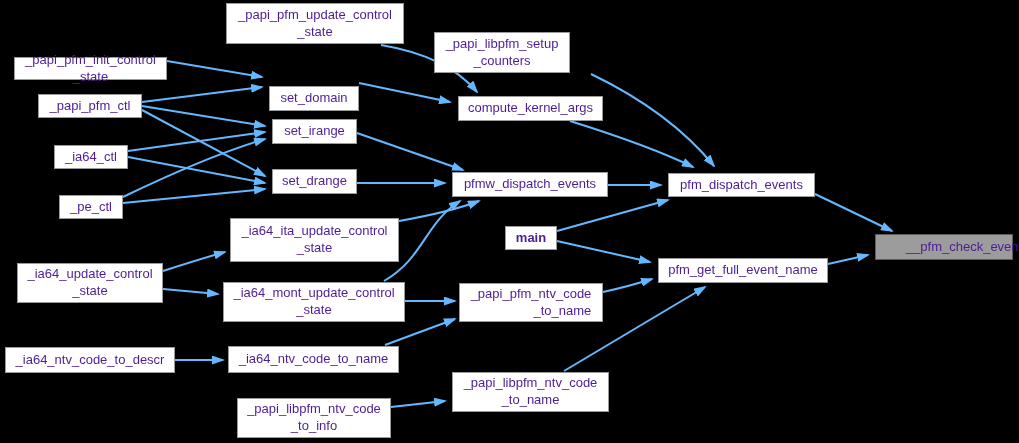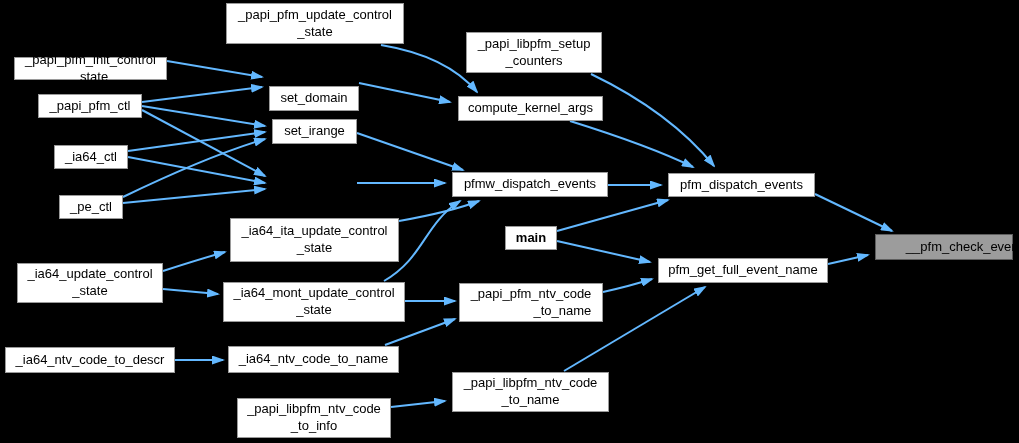--- a/index.html
+++ b/index.html
@@ -15,21 +15,21 @@
     position: absolute;
     left: 0; top: 0;
     width: 1019px; height: 443px;
   }
   #node-layer { position: absolute; left: 0; top: 0; width: 1019px; height: 443px; }
   .node {
     position: absolute;
     box-sizing: border-box;
     background: #ffffff;
     border: 1.5px solid #9a9a9a;
-    color: #000000;
+    color: #4c1d95;
     font-size: 13px;
     line-height: 1.28;
     display: flex;
     align-items: center;
     justify-content: center;
     text-align: center;
     white-space: pre-line;
     cursor: pointer;
   }
   .node.highlight {
@@ -77,27 +77,28 @@
       <path class="edge" d="M175,360 L223,360" stroke="#63b8ff" marker-end="url(#ah)"></path>
       <path class="edge" d="M603,292 Q630,286 652,279" stroke="#63b8ff" marker-end="url(#ah)"></path>
       <path class="edge" d="M564,371 L705,287" stroke="#63b8ff" marker-end="url(#ah)"></path>
       <path class="edge" d="M391,407 L445,401" stroke="#63b8ff" marker-end="url(#ah)"></path>
     </svg>
   <div id="node-layer">
       <div class="node" style="left: 14px; top: 32px; width: 153px; height: 23px; margin-top: 25px;">_papi_pfm_init_control
 _state</div>
       <div class="node" style="left: 226px; top: 3px; width: 178px; height: 41px;">_papi_pfm_update_control
 _state</div>
-      <div class="node" style="left: 466px; top: 32px; width: 136px; height: 41px;">_papi_libpfm_setup
+      <div class="node" style="left: 434px; top: 32px; width: 136px; height: 41px;">_papi_libpfm_setup
 _counters</div>
       <div class="node" style="left: 38px; top: 94px; width: 104px; height: 24px;">_papi_pfm_ctl</div>
       <div class="node" style="left: 269px; top: 86px; width: 90px; height: 25px;">set_domain</div>
       <div class="node" style="left: 458px; top: 96px; width: 145px; height: 25px;">compute_kernel_args</div>
       <div class="node" style="left: 54px; top: 145px; width: 74px; height: 24px;">_ia64_ctl</div>
       <div class="node" style="left: 272px; top: 119px; width: 85px; height: 25px;">set_irange</div>
+      <div class="node" style="left: 272px; top: 169px; width: 85px; height: 25px;">set_drange</div>
       <div class="node" style="left: 59px; top: 195px; width: 64px; height: 24px;">_pe_ctl</div>
       <div class="node" style="left: 452px; top: 172px; width: 156px; height: 25px;">pfmw_dispatch_events</div>
       <div class="node" style="left: 668px; top: 173px; width: 147px; height: 24px;">pfm_dispatch_events</div>
       <div class="node" style="left: 230px; top: 218px; width: 169px; height: 44px;">_ia64_ita_update_control
 _state</div>
       <div class="node" style="left: 505px; top: 226px; width: 52px; height: 24px; font-weight: bold;">main</div>
       <div class="node highlight" style="left: 875px; top: 234px; width: 138px; height: 26px;">__pfm_check_event</div>
       <div class="node" style="left: 17px; top: 263px; width: 146px; height: 40px;">_ia64_update_control
 _state</div>
       <div class="node" style="left: 223px; top: 282px; width: 182px; height: 40px;">_ia64_mont_update_control

